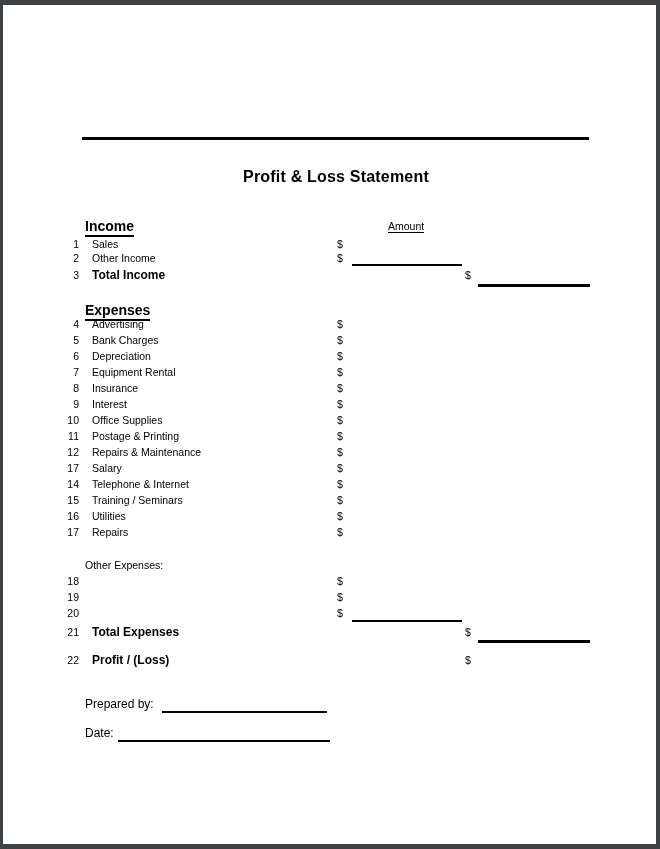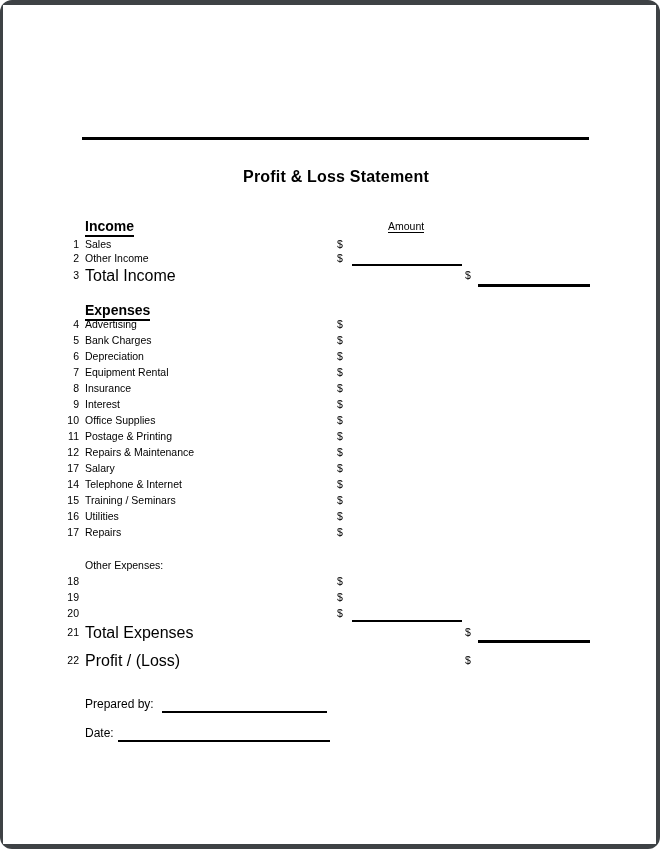--- a/index.html
+++ b/index.html
@@ -28,29 +28,29 @@
   
   .sect-head{font-size:14px;font-weight:bold;line-height:16px;border-bottom:2px solid #000;padding-bottom:1px;text-align:center;}
   .income-head{left:85px;top:217px;}
   .expenses-head{left:85px;top:301px;}
   .amount-head{left:388px;top:220px;font-size:10.5px;line-height:12px;border-bottom:1.5px solid #000;text-align:center;}
   
   .rows{left:0;width:660px;}
   .s-row{position:relative;height:16px;line-height:16px;font-size:10.5px;}
   .rh14 .s-row{height:14px;line-height:14px;}
   .num{position:absolute;left:56px;width:23px;text-align:right;font-size:10.5px;}
-  .lbl{position:absolute;left:85px;white-space:nowrap;}
+  .lbl{position:absolute;left:92px;white-space:nowrap;}
   .dollar{position:absolute;left:337px;font-size:10.5px;}
   .income-rows{top:237px;}
   .expense-rows{top:316px;}
   .other-rows{top:573px;}
   .other-label{left:85px;top:558px;font-size:10.5px;line-height:14px;}
   
   .total-row{left:0;width:660px;height:15px;line-height:15px;font-size:10.5px;}
-  .total-row .lbl{font-size:16px;font-weight:normal;}
+  .total-row .lbl{font-size:12px;font-weight:bold;}
   .dollar2{position:absolute;left:465px;font-size:10.5px;}
   .total-income-row{top:268px;}
   .total-expenses-row{top:625px;}
   .profit-row{top:653px;}
   
   .rule{background:#000;}
   .col1-rule{left:352px;width:110px;height:2px;}
   .col2-rule{left:478px;width:112px;height:3px;}
   .inc-col1-rule{top:264px;}
   .inc-col2-rule{top:284px;}
@@ -61,21 +61,21 @@
   
   .foot-label{left:85px;font-size:12px;line-height:16px;}
   .prepared-label{top:696px;}
   .date-label{top:725px;}
   .prepared-line{left:162px;top:711px;width:165px;height:2px;background:#000;}
   .date-line{left:118px;top:740px;width:212px;height:2px;background:#000;}
 </style>
 </head>
 <body>
 
-<div class="screen" style="background: rgb(62, 66, 69); color: rgb(0, 0, 0); border-radius: 12px;">
+<div class="screen" style="background: rgb(62, 66, 69); color: rgb(0, 0, 0);">
   <div class="page" style="background: rgb(255, 255, 255);"></div>
 
   <div class="abs top-rule"></div>
 
   <div class="abs title-band">
     <span class="doc-title">Profit &amp; Loss Statement</span>
   </div>
 
 
   <div class="abs income-head">

